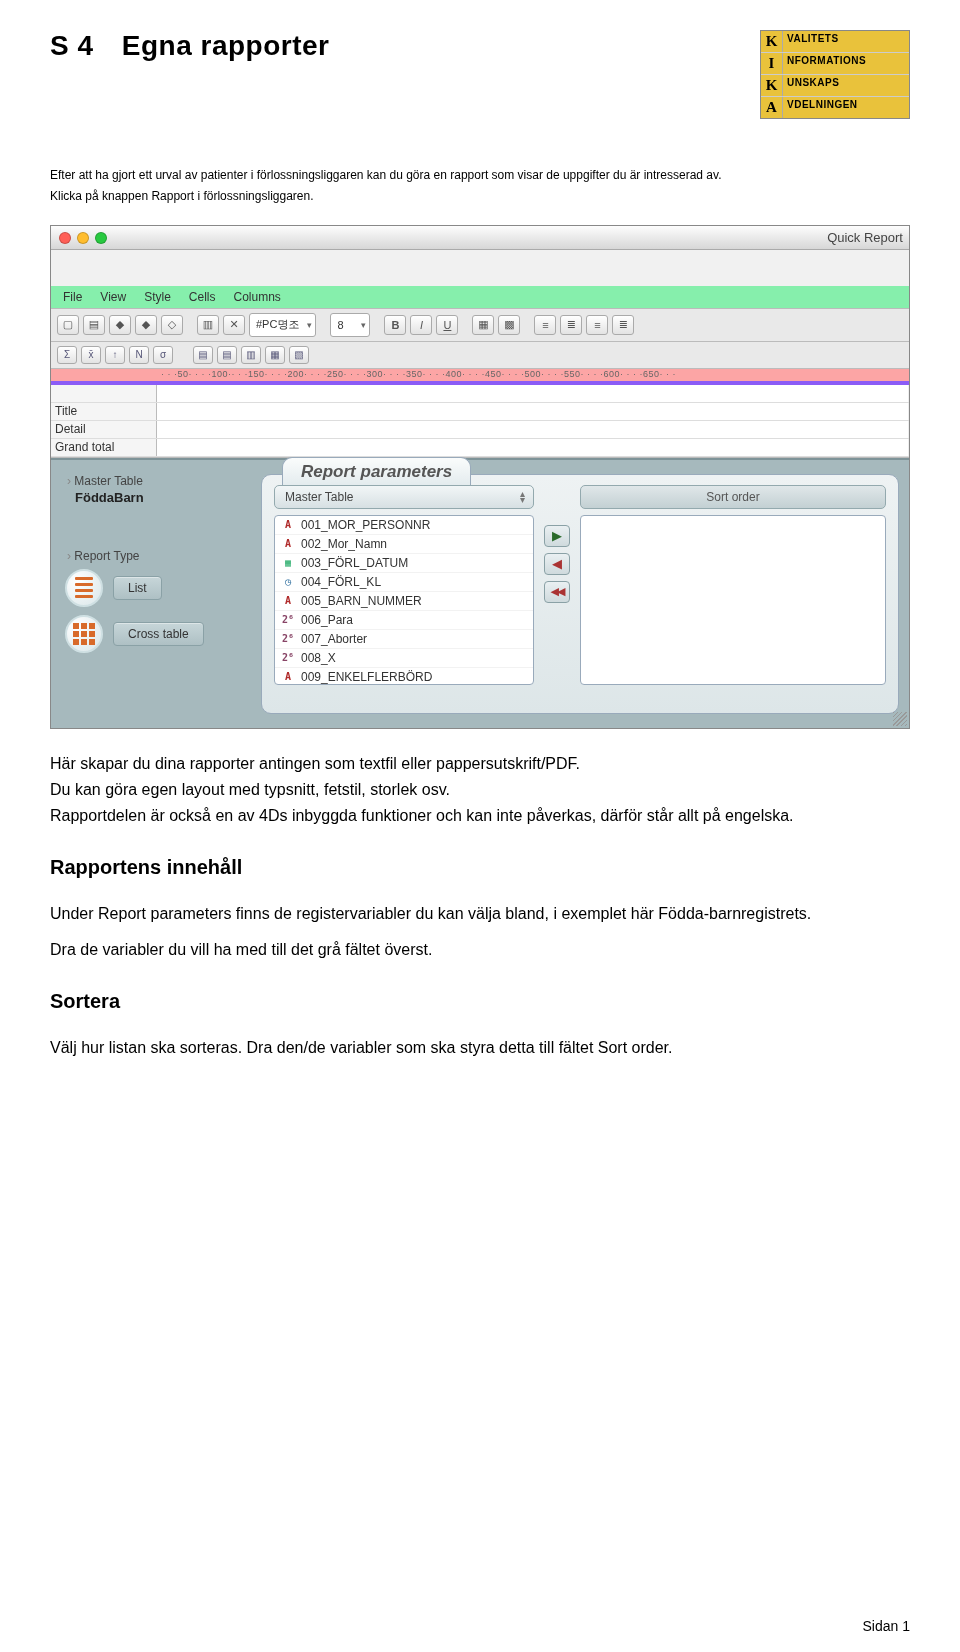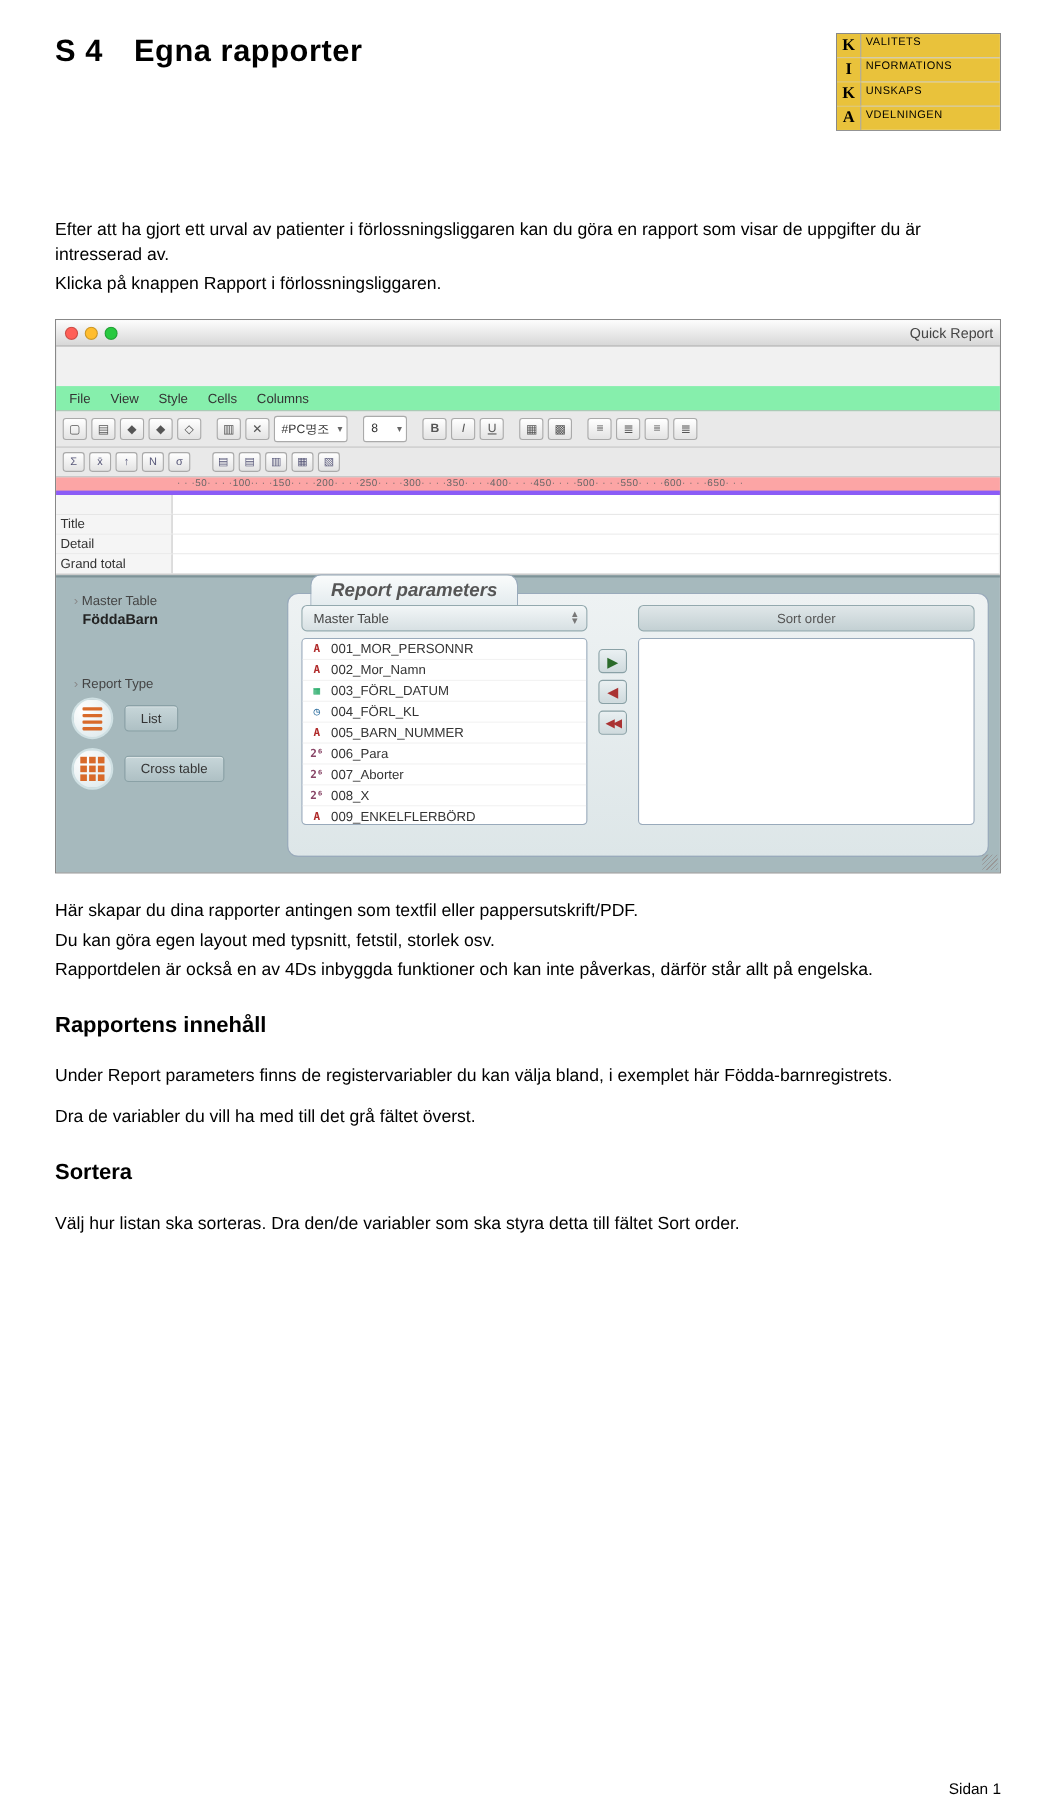--- a/index.html
+++ b/index.html
@@ -24,22 +24,23 @@
   .logo-row:last-child { border-bottom: none; }
   .logo-letter {
     width: 22px; text-align: center; font-weight: bold; font-size: 15px;
     background: #e9c23b; border-right: 1px solid #aaa;
     font-family: "Times New Roman", serif;
     padding: 2px 0;
   }
   .logo-word {
     flex: 1; padding: 2px 4px; font-size: 10px; letter-spacing: 0.5px;
     font-family: Verdana, sans-serif;
-  }
-  .intro-block { margin-top: 80px; font-size: 16px; line-height: 1.4; }
+    font-weight: bold;
+  }
+  .intro-block { margin-top: 48px; font-size: 12px; line-height: 1.4; }
   .intro-block p { margin-bottom: 4px; }
 
   
   .qr-window {
     margin-top: 20px;
     border: 1px solid #888;
     background: #f1f1f1;
     font-family: "Lucida Grande", Arial, sans-serif;
     font-size: 12px;
     color: #333;

